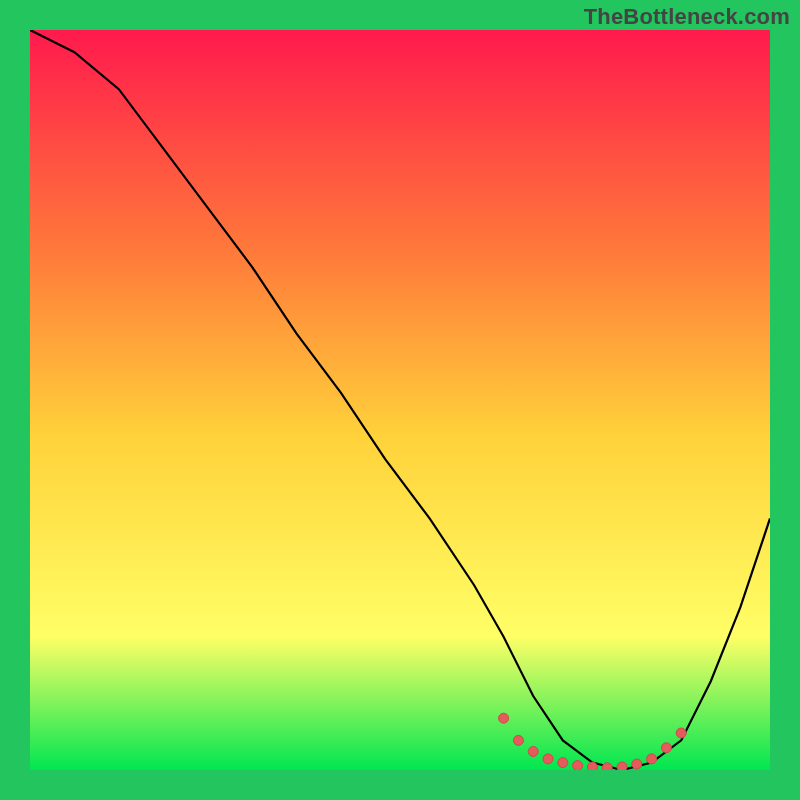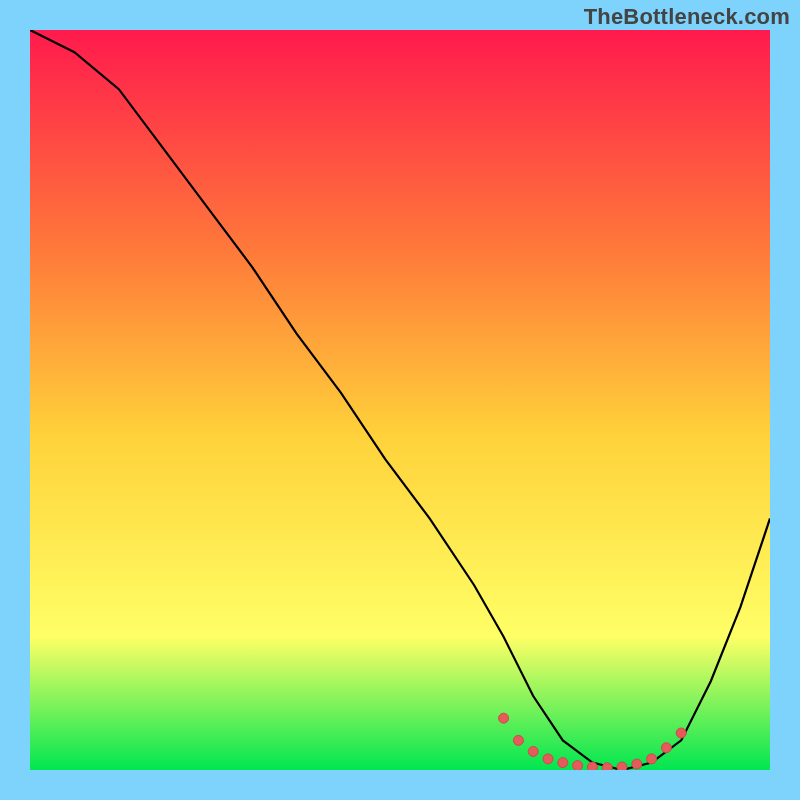--- a/index.html
+++ b/index.html
@@ -8,21 +8,21 @@
     width: 800px;
     height: 800px;
     background: #000;
     overflow: hidden;
     font-family: Arial, Helvetica, sans-serif;
   }
   .frame {
     position: relative;
     width: 800px;
     height: 800px;
-    background: #7dd3fc;
+    background: #22c55e;
   }
   .watermark {
     position: absolute;
     top: 4px;
     right: 10px;
     color: #444;
     font-size: 22px;
     font-weight: 600;
     letter-spacing: 0.2px;
     user-select: none;

